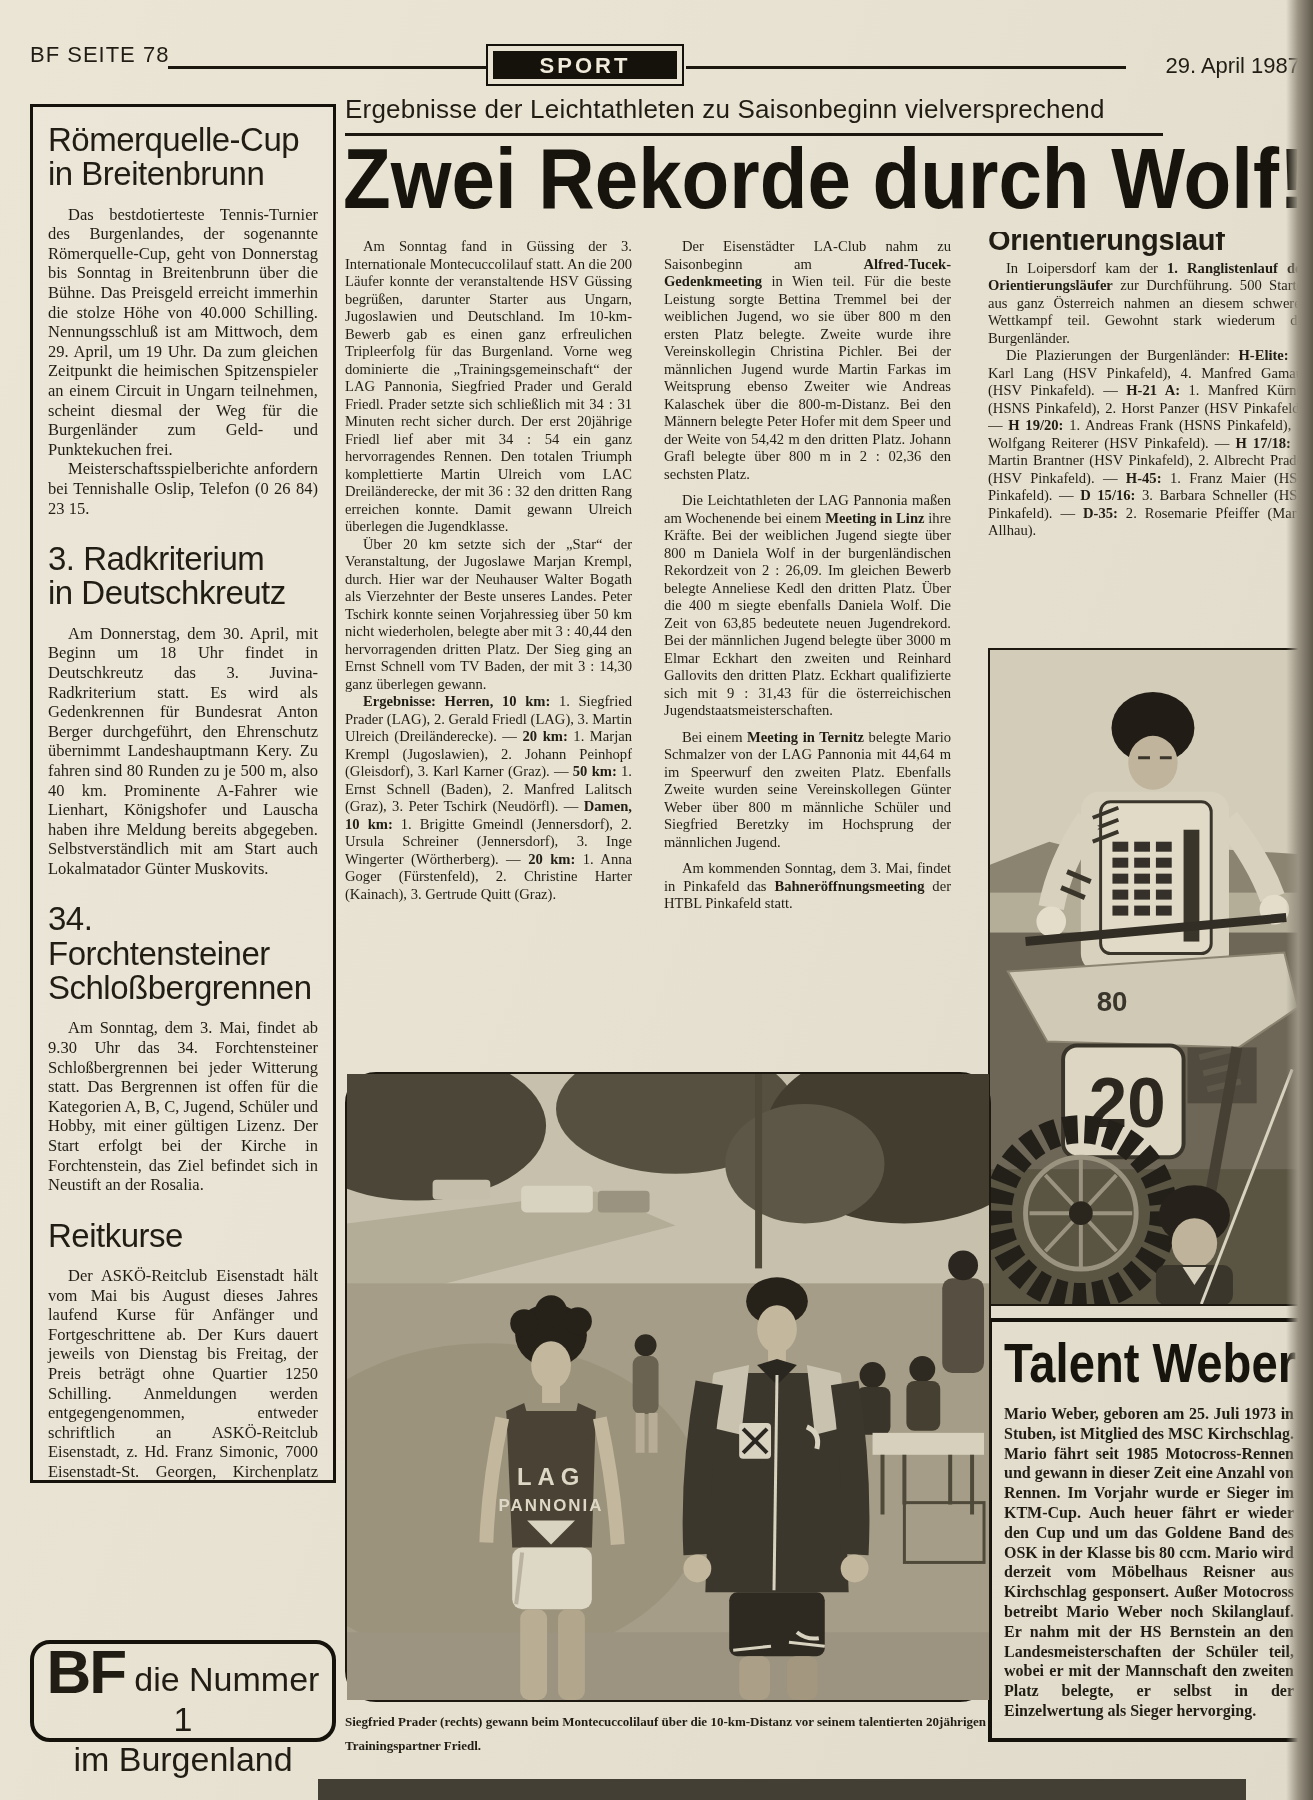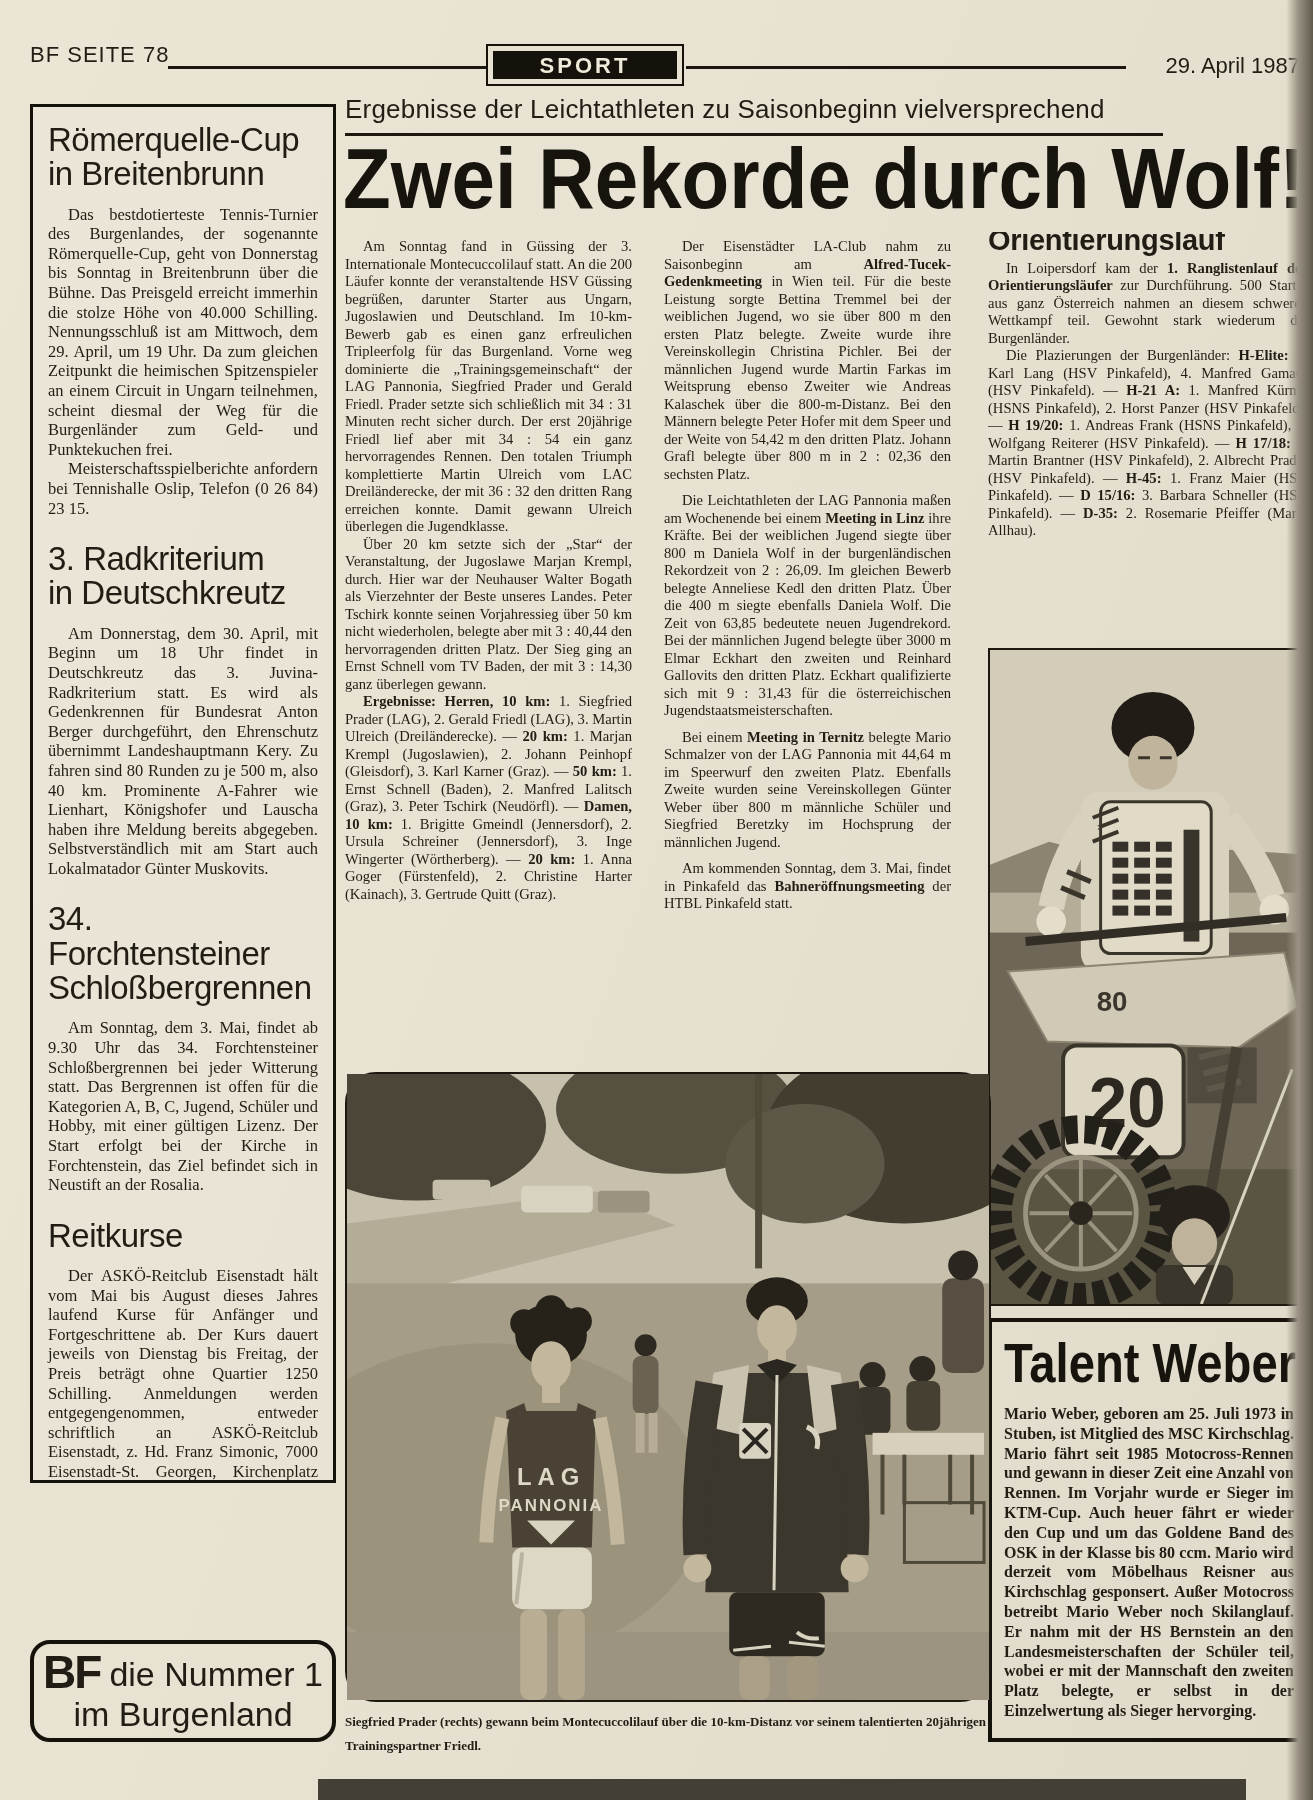--- a/index.html
+++ b/index.html
@@ -22,21 +22,21 @@
            box-sizing:border-box;padding:12px 15px;overflow:hidden;background:rgba(255,255,250,0.06);}
   .leftcol h2{font-family:"Liberation Sans",sans-serif;font-weight:400;font-size:33px;
               line-height:1.04;margin:24px 0 13px;letter-spacing:-0.5px;}
   .leftcol h2.first{margin-top:4px;}
   .leftcol p{font-size:16.5px;line-height:19.6px;text-align:justify;text-indent:20px;
              margin:0;hyphens:auto;-webkit-hyphens:auto;}
   
   .bfbox{left:30px;top:1640px;width:306px;height:102px;border:4px solid #15120c;
          border-radius:20px;box-sizing:border-box;text-align:center;padding-top:8px;}
   .bfbox .l1{font-size:34px;line-height:40px;}
-  .bfbox .bf{font-weight:bold;font-size:46px;letter-spacing:-2px;vertical-align:-2px;margin-right:9px;}
+  .bfbox .bf{font-weight:bold;font-size:62px;letter-spacing:-2px;vertical-align:-2px;margin-right:9px;}
   .bfbox .l2{font-size:34px;line-height:40px;}
   
   .kicker{left:345px;top:94px;width:818px;font-size:26px;letter-spacing:0.2px;
           padding-bottom:8px;border-bottom:3px solid #1c1810;}
   .headline{left:343px;top:130px;}
   
   .bcol{font-size:14.6px;line-height:17.5px;text-align:justify;overflow:hidden;
         hyphens:auto;-webkit-hyphens:auto;}
   .bcol p{margin:0;text-indent:18px;}
   .col1{left:345px;top:238px;width:287px;height:812px;}

